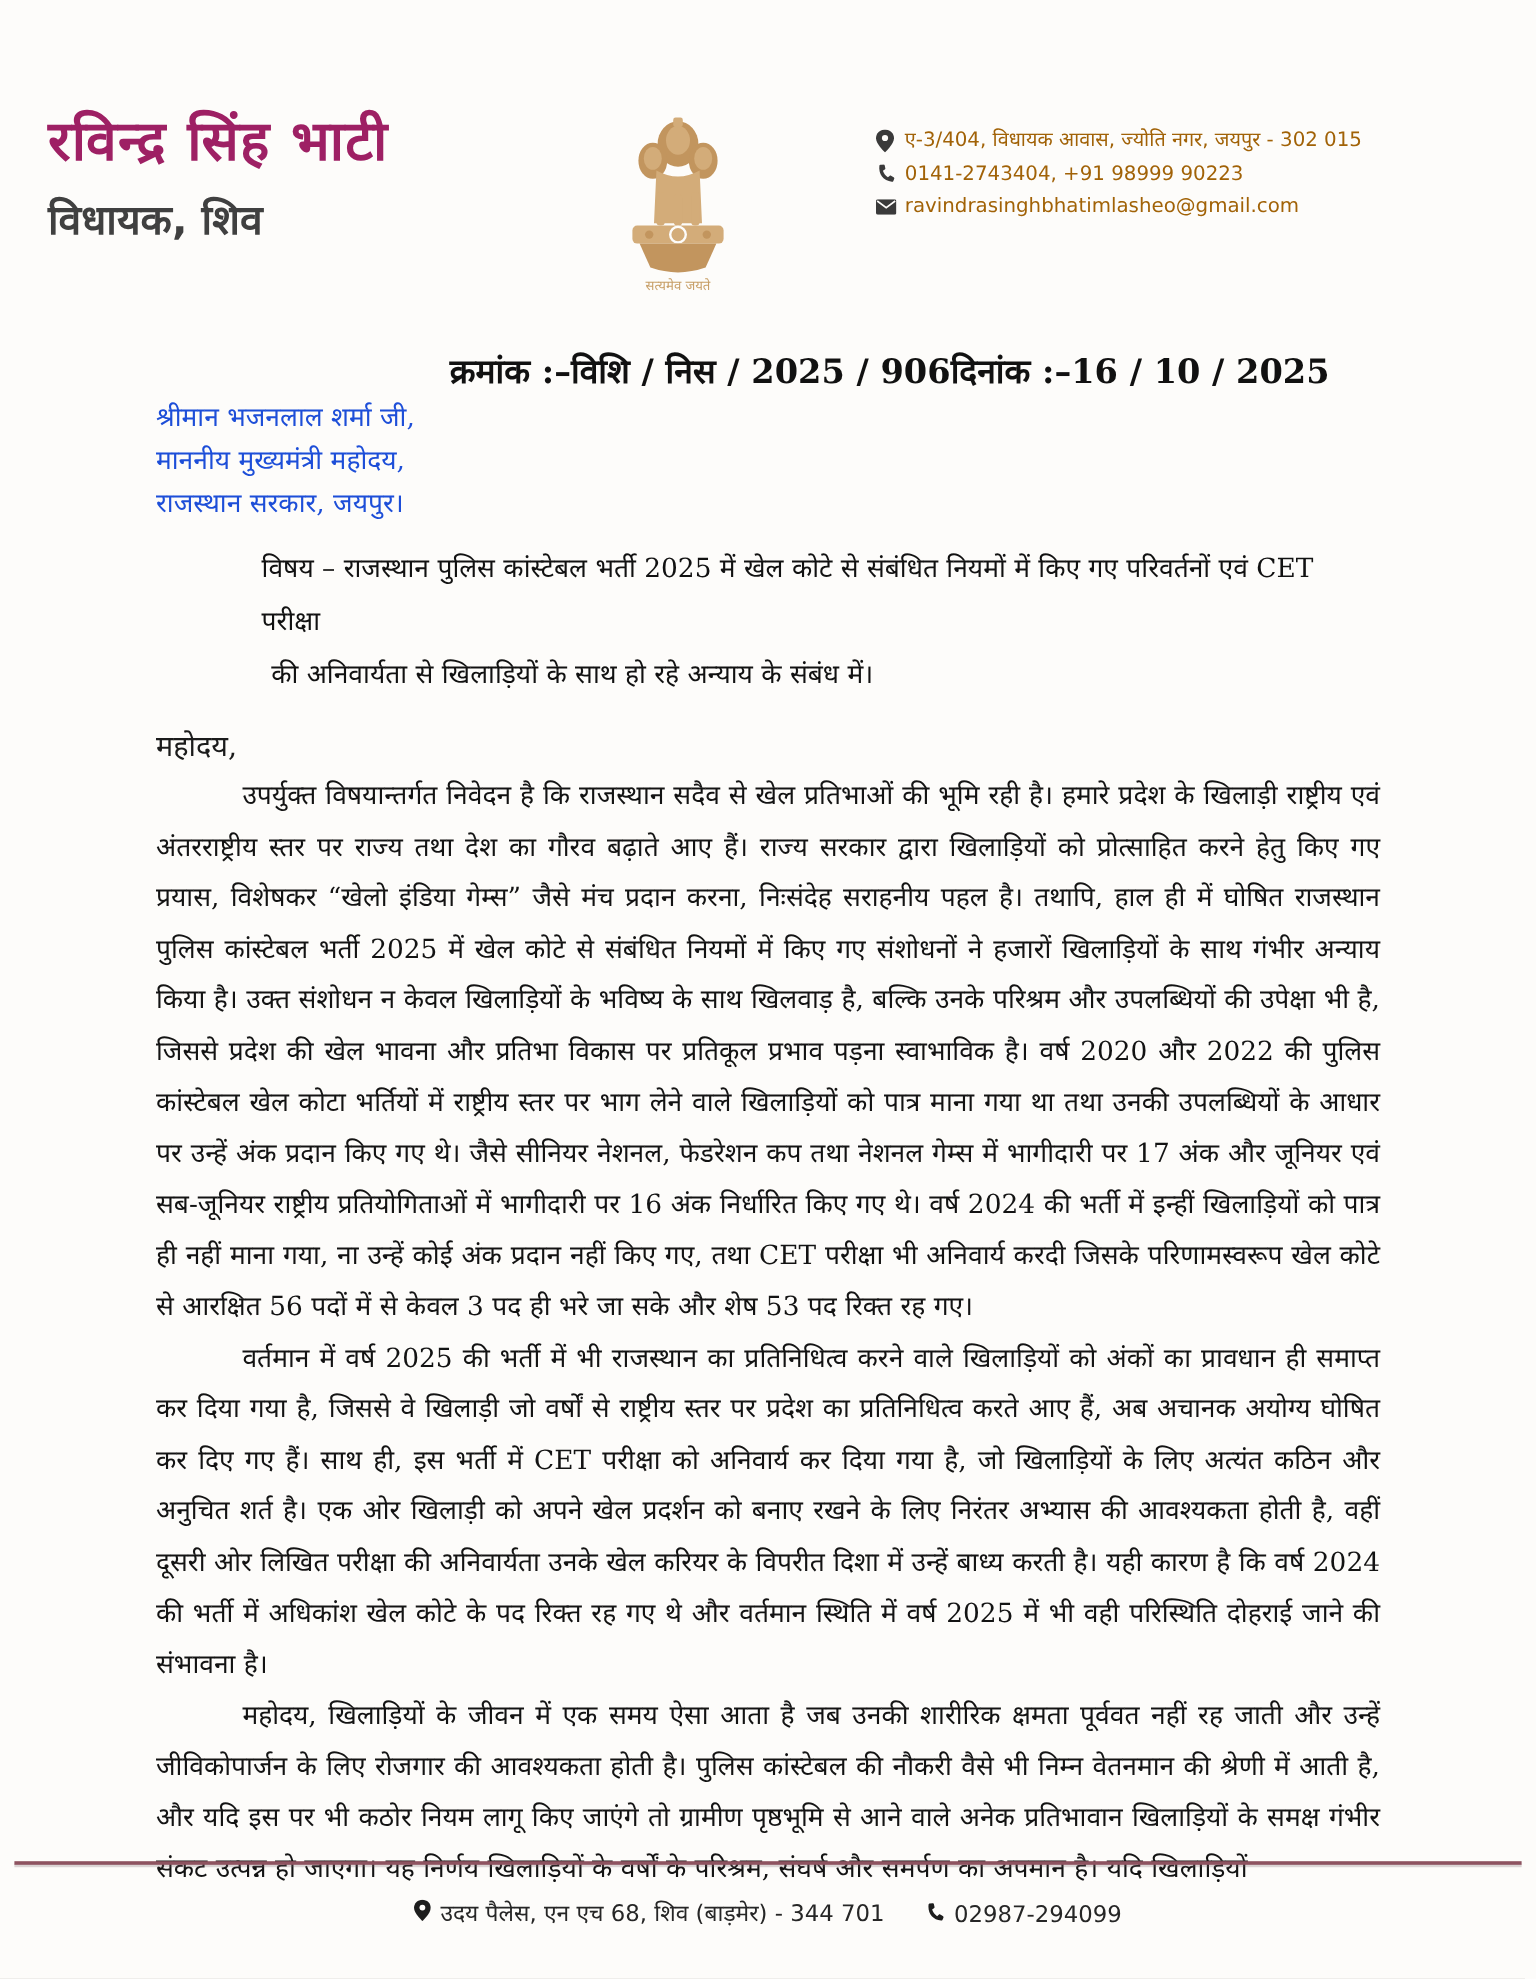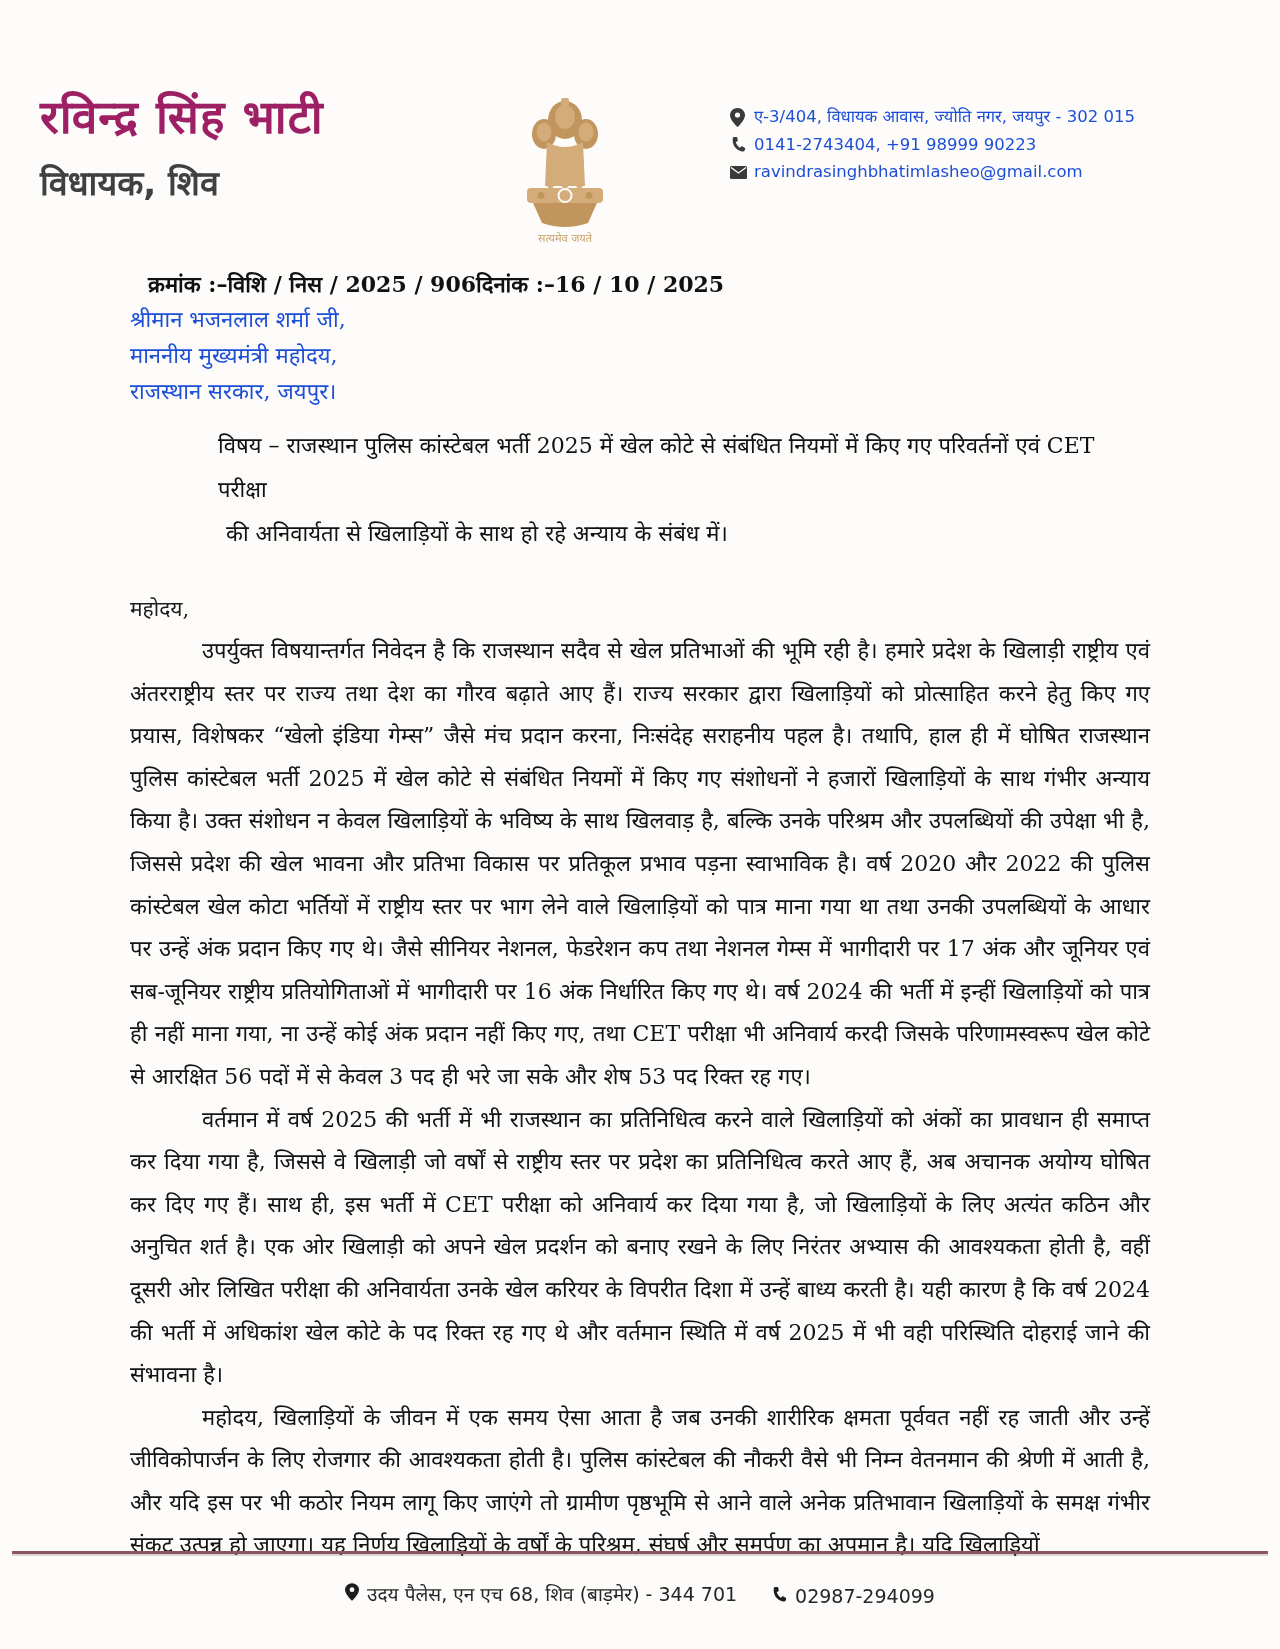--- a/index.html
+++ b/index.html
@@ -24,40 +24,40 @@
     color:var(--accent,#9e2064); margin:0; letter-spacing:1px;
   }
   .mla-designation {
     font-family:"DejaVu Sans", "Liberation Sans", sans-serif;
     font-size:34px; font-weight:700; color:#404040; margin-top:16px;
   }
   .emblem-wrap { width:96px; margin-top:-2px; flex:0 0 auto; }
   .contact-block {
     width:445px; margin-top:16px;
     font-family:"DejaVu Sans", "Liberation Sans", sans-serif;
-    font-size:16.5px; color:#1d4ed8; line-height:1.1;
+    font-size:16.5px; color:#a16207; line-height:1.1;
   }
   .contact-line { display:flex; align-items:center; margin-bottom:9px; }
   .contact-line .cicon { flex:0 0 24px; display:flex; align-items:center; }
   
   .content { padding:0 130px; }
   .ref-row {
-    display:flex; justify-content:flex-start;
-    margin-top:16px; padding-left:18px;
-    font-weight:700; font-size:22px; color:#111;
+    display:flex; justify-content:flex-end;
+    margin-top:37px; padding-left:18px;
+    font-weight:700; font-size:28px; color:#111;
   }
   .ref-date { margin-right:42px; }
   
   .recipient { margin-top:4px; font-size:22px; line-height:36px; color:#1d4ed8; }
   
   .subject { margin-top:14px; font-size:22px; line-height:44px; color:#111; }
   .subject-l1 { margin-left:88px; }
   .subject-l2 { margin-left:96px; }
   
-  .salutation { margin-top:32px; font-size:21px; line-height:42px; }
+  .salutation { margin-top:16px; font-size:24px; line-height:42px; }
   .body-text p {
     margin:0; font-size:22px; line-height:42.6px;
     text-align:justify; text-indent:72px; color:#131313;
   }
   
   .footer-rule {
     position:absolute; left:12px; right:12px; bottom:95px;
     height:3px; background:var(--divider,#8e5360);
     box-shadow:0 2px 0 rgba(120,90,100,.25);
   }

